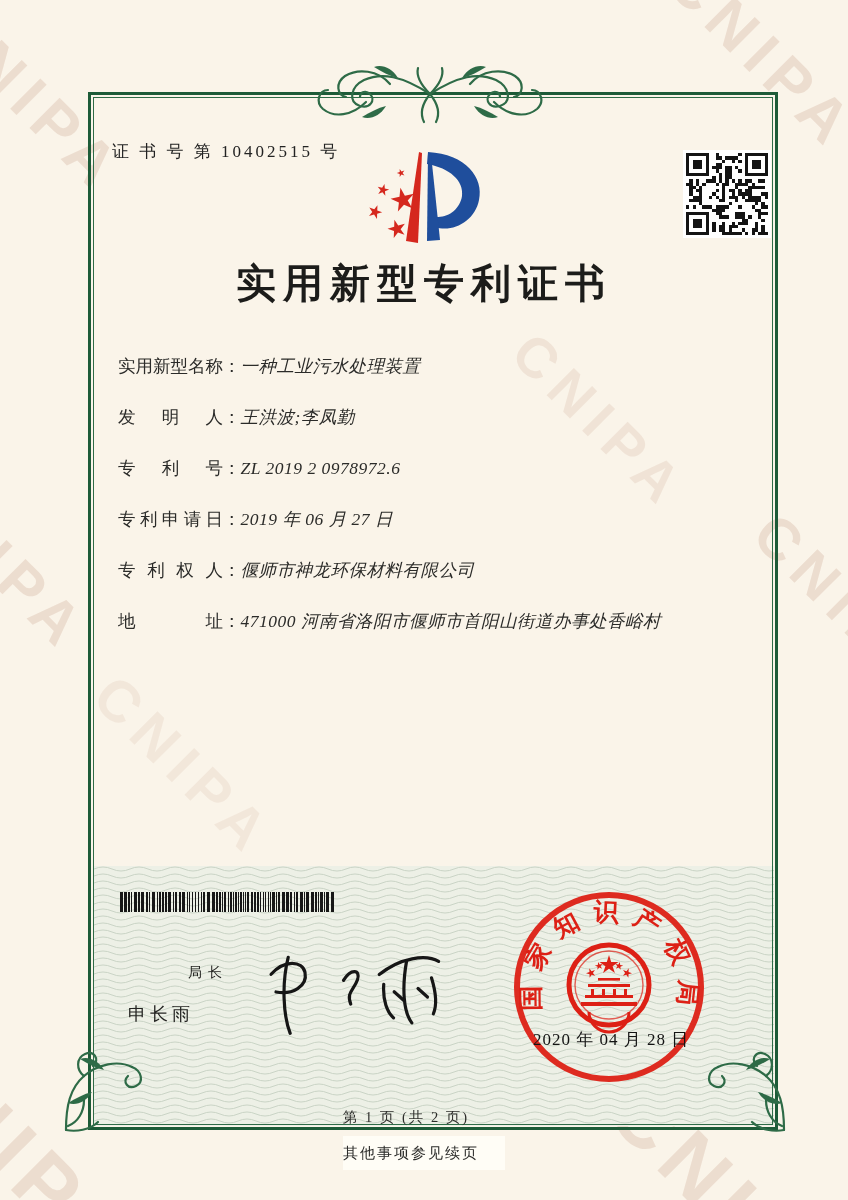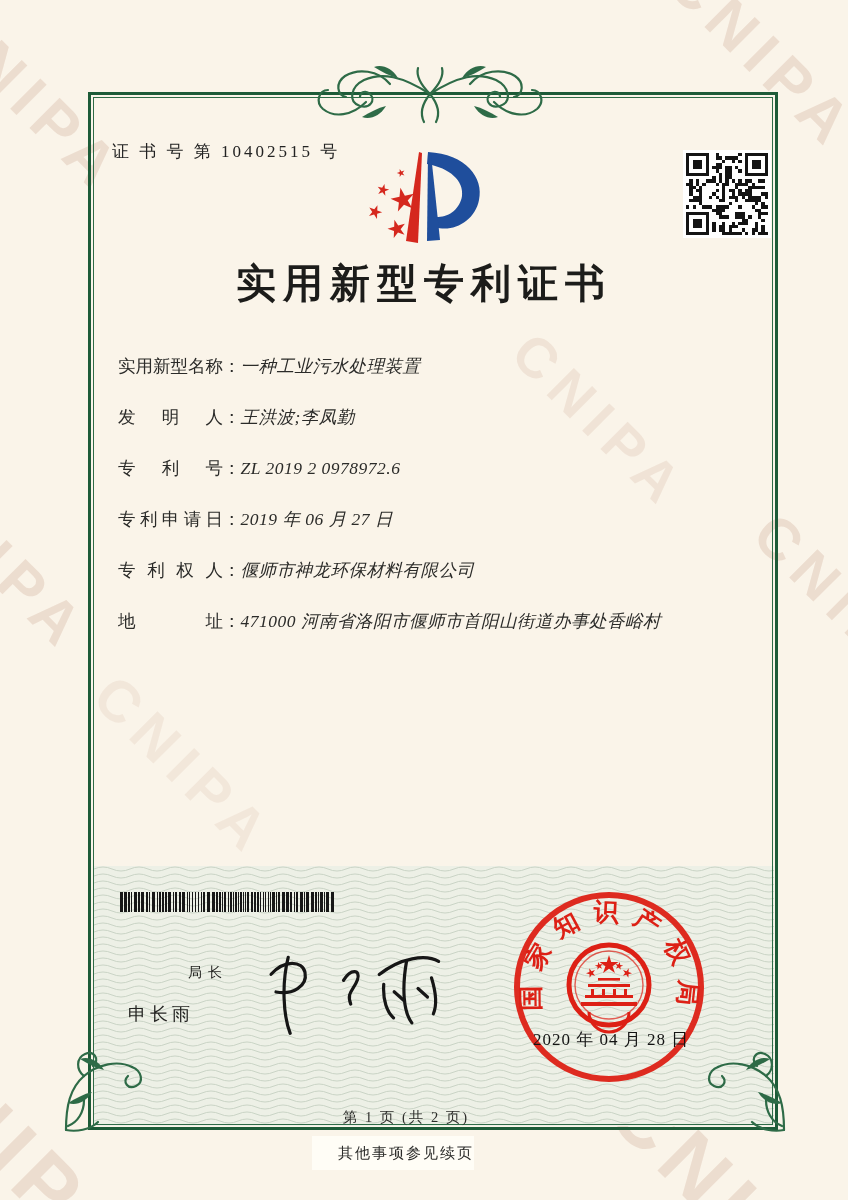--- a/index.html
+++ b/index.html
@@ -54,22 +54,22 @@
   .signature path{stroke:#161616;stroke-width:3.2;fill:none;stroke-linecap:round;stroke-linejoin:round;}
   
   .seal{position:absolute;left:510px;top:888px;z-index:6;}
   .seal-text{font-size:25px;letter-spacing:13px;font-weight:600;fill:#dd2015;
              font-family:"Liberation Serif","DejaVu Serif",serif;}
   .seal-date{position:absolute;left:516px;top:1028px;width:190px;text-align:center;
              font-size:17px;letter-spacing:1px;color:#131313;z-index:7;}
   
   .page-info{position:absolute;left:0;width:812px;top:1092px;text-align:center;
              font-size:14.5px;letter-spacing:2px;z-index:5;color:#2c2c2a;margin-top:16px;}
-  .cont-note{position:absolute;left:312px;top:1136px;width:162px;height:34px;line-height:34px;
-             background:#fffdf6;text-align:right;font-size:15px;letter-spacing:2px;
+  .cont-note{position:absolute;left:343px;top:1136px;width:162px;height:34px;line-height:34px;
+             background:#fffdf6;text-align:left;font-size:15px;letter-spacing:2px;
              z-index:5;color:#2b2b29;}
 </style>
 </head>
 <body>
 
 <div class="page">
 
   <div class="wm" style="left:-30px;top:-12px;font-size:62px;">CNIPA</div>
   <div class="wm" style="left:703px;top:-55px;font-size:62px;">CNIPA</div>
   <div class="wm" style="left:545px;top:320px;font-size:56px;opacity:.4;">CNIPA</div>

